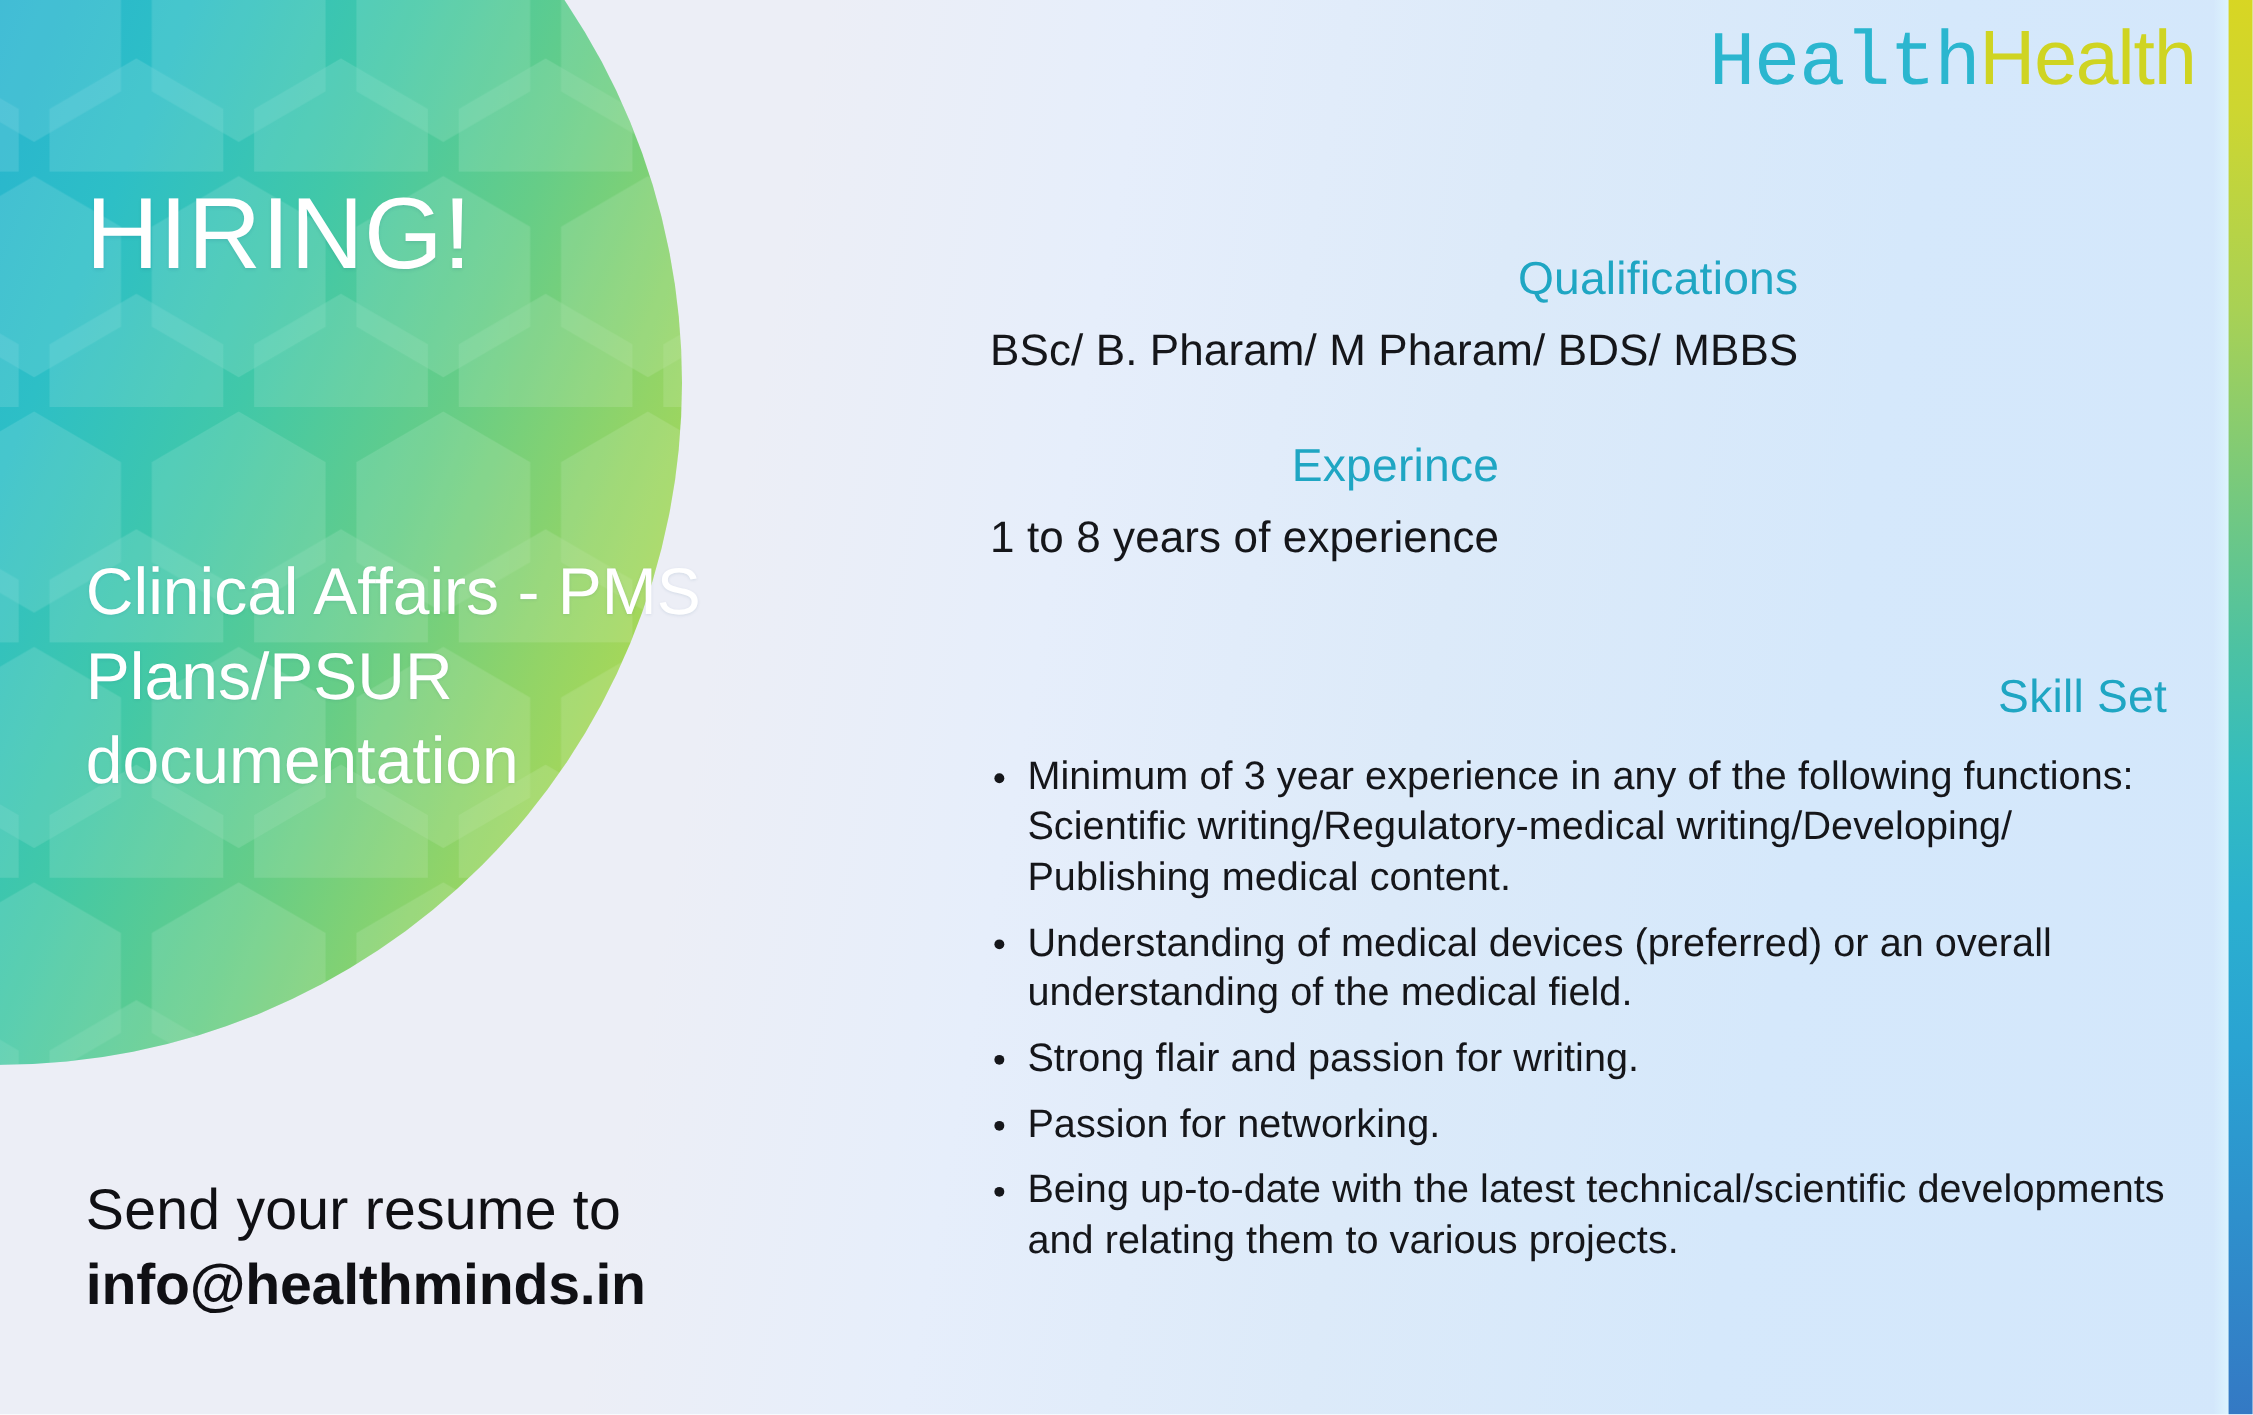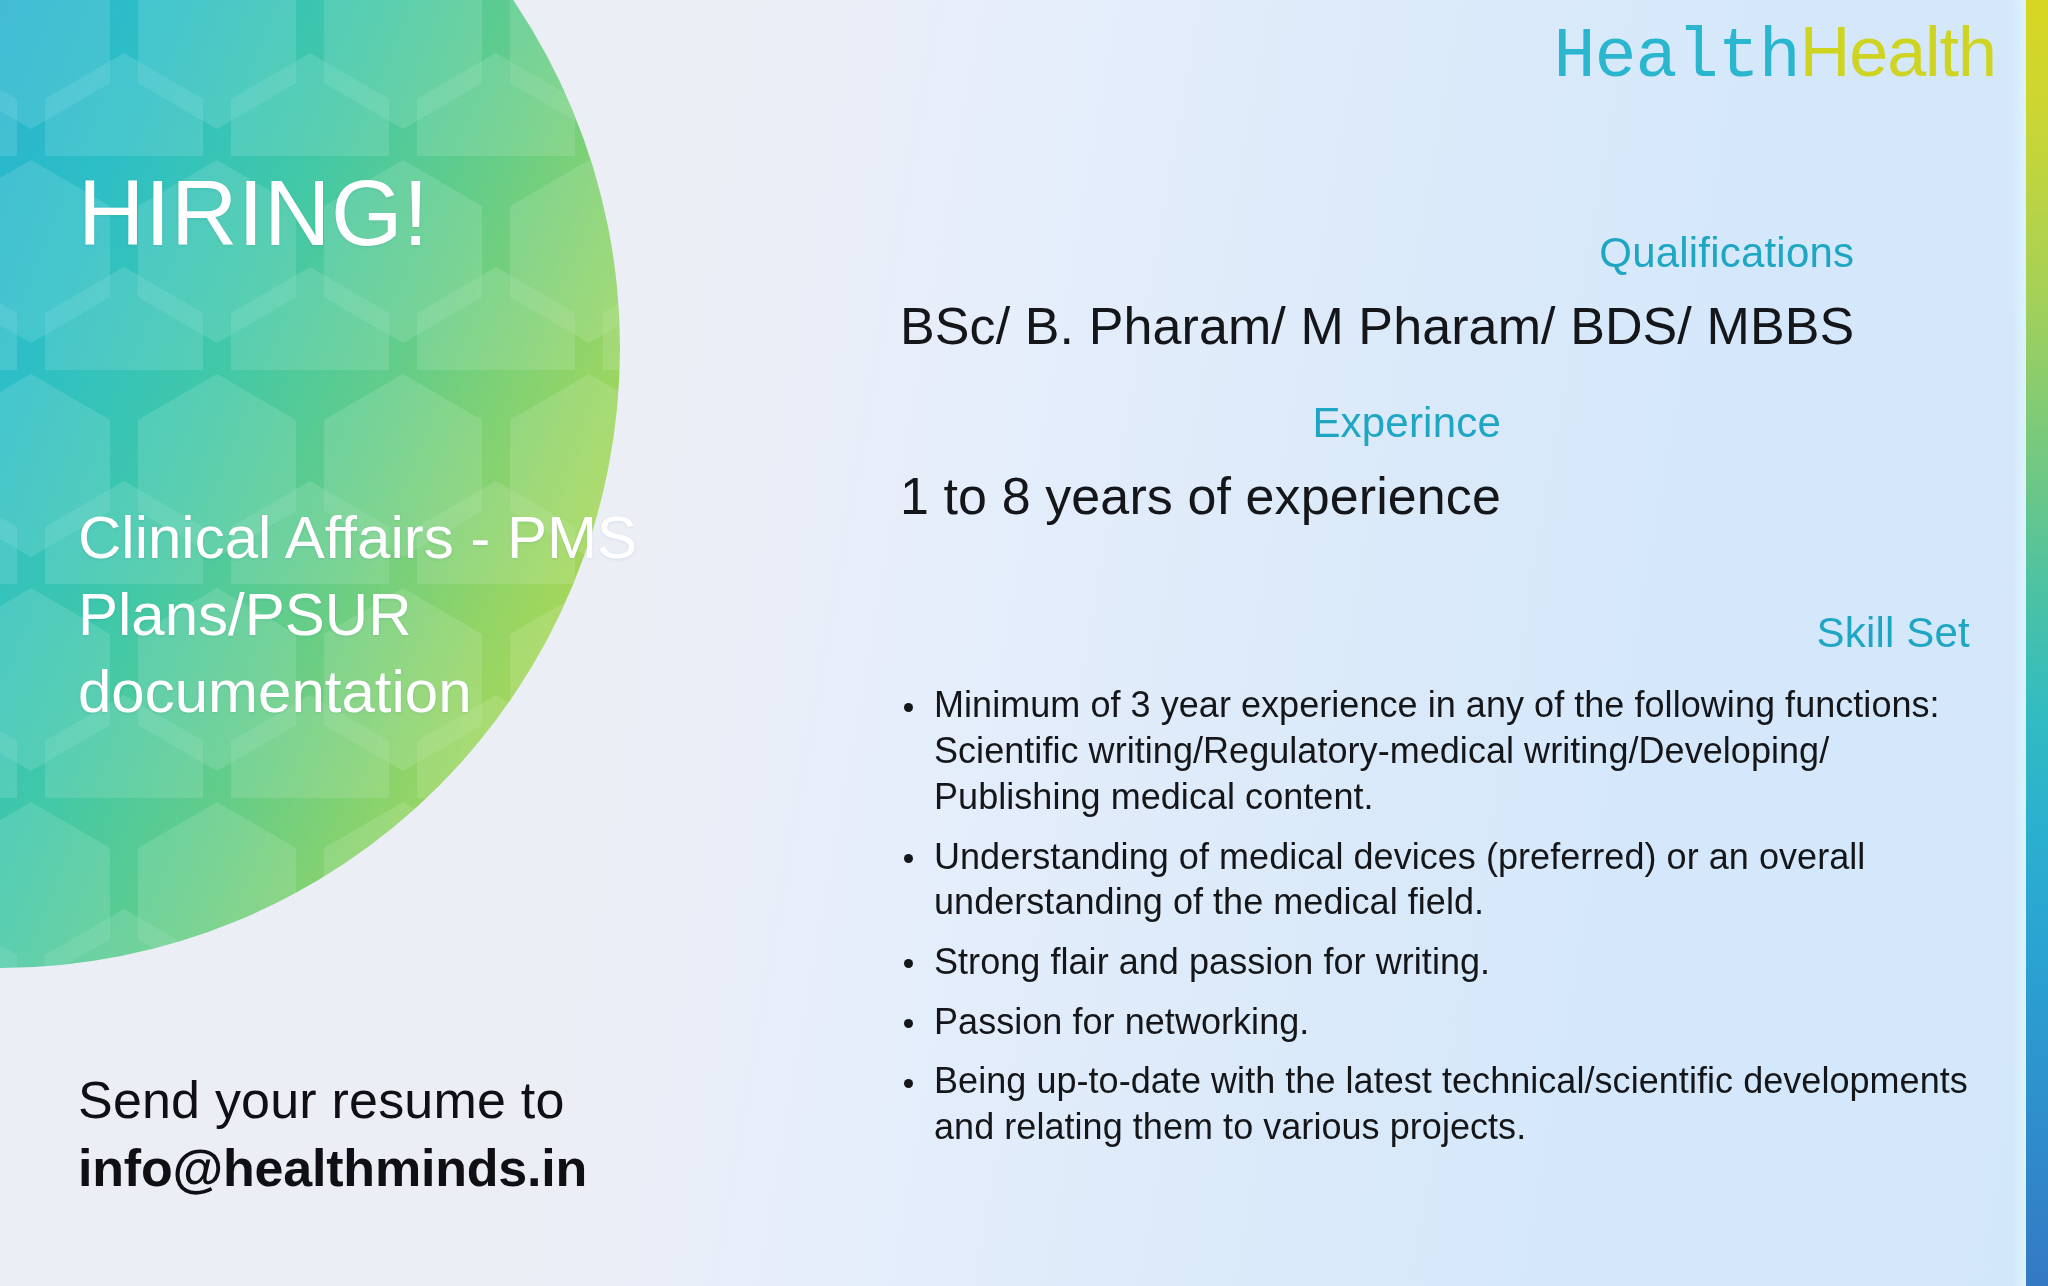--- a/index.html
+++ b/index.html
@@ -141,21 +141,21 @@
   .sec-head{
     color:#1fa6c3;
     font-size:42px;
     font-weight:400;
     line-height:1.2;
     letter-spacing:.2px;
     text-align:right;
   }
   .sec-body{
     color:#15161a;
-    font-size:52px;
+    font-size:40px;
     font-weight:400;
     line-height:1.25;
     letter-spacing:.1px;
     margin-top:16px;
   }
 
   .block-qual{ position:absolute; left:0; top:228px; }
   .block-exp { position:absolute; left:0; top:398px; }
   .block-skill{ position:absolute; left:0; top:608px; width:1070px; }
 

